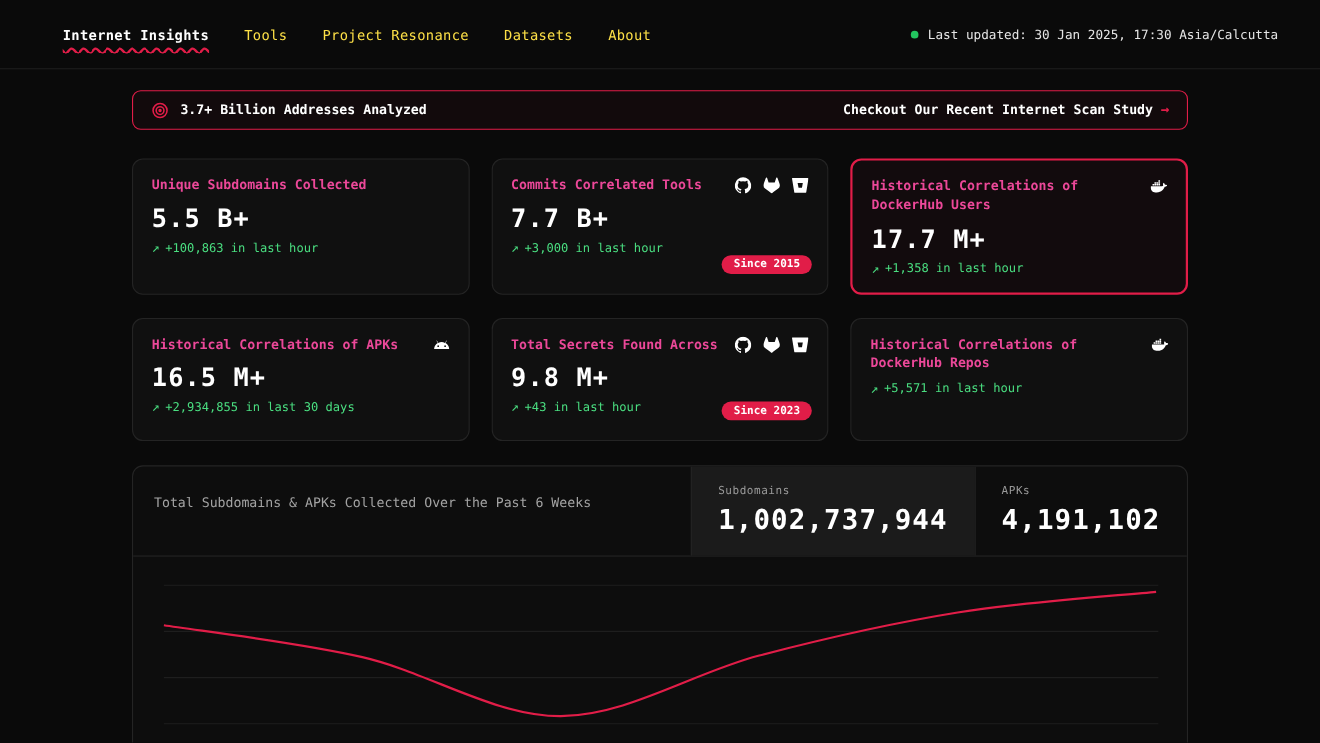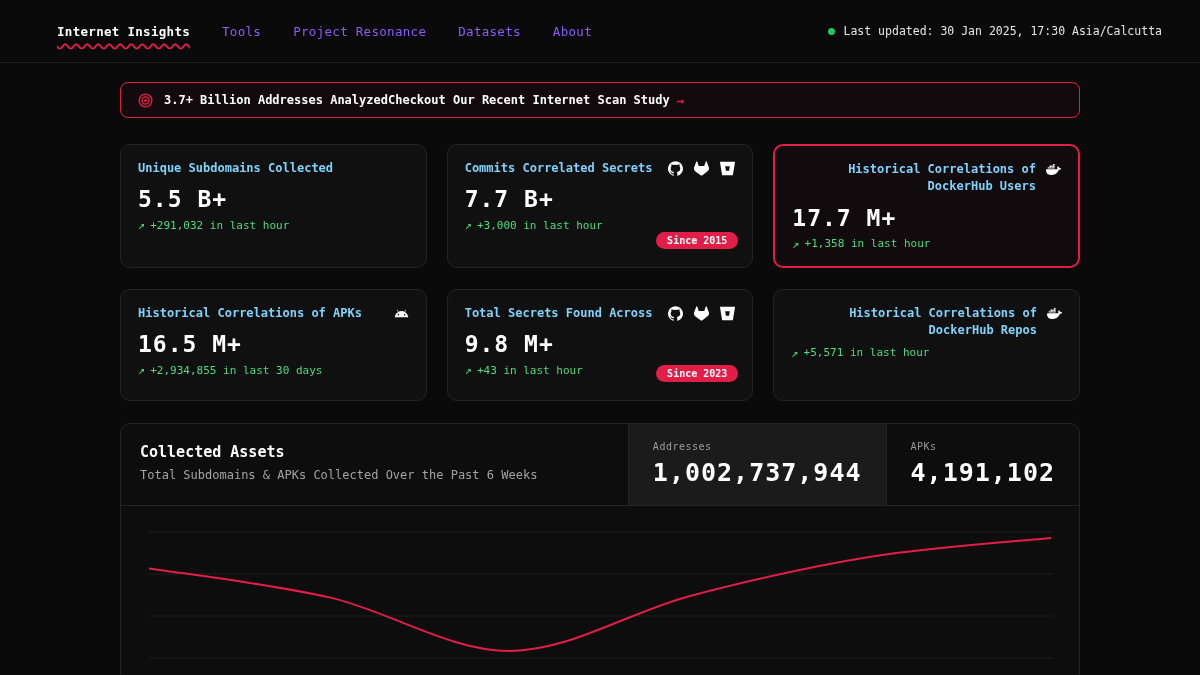--- a/index.html
+++ b/index.html
@@ -9,52 +9,52 @@
     color:#fff;
     font-family:"DejaVu Sans Mono","Liberation Mono",monospace;
   }
   
   .nav {
     height:63px; display:flex; align-items:center; justify-content:space-between;
     padding:0 38px 0 57px; border-bottom:1px solid #1e1e1e; background:#0a0a0a;
   }
   .nav-left { display:flex; gap:32px; }
   .nav-item {
-    font-size:12.5px; color:#8b5cf6; cursor:pointer; text-decoration:none; letter-spacing:.3px;
+    font-size:12.5px; color:#fde047; cursor:pointer; text-decoration:none; letter-spacing:.3px;
   }
   .nav-item.active {
     color:#fff; font-weight:bold;
     text-decoration:underline wavy var(--accent-red,#e11d48);
     text-decoration-thickness:1.5px; text-underline-offset:7px;
   }
   .nav-right { display:flex; align-items:center; gap:9px; font-size:11.5px; color:#e5e5e5; }
   .status-dot { width:7px; height:7px; border-radius:50%; background:var(--status-green,#22c55e); }
 
   .content { width:960px; margin:19px auto 0; }
 
   
   .banner {
     height:36px; border:1px solid var(--accent-red,#e11d48); border-radius:8px;
-    display:flex; align-items:center; padding:12px 16px;
+    display:flex; align-items:center; justify-content:space-between; padding:12px 16px;
     background:rgba(225,29,72,0.04);
   }
   .banner-left { display:flex; align-items:center; gap:10px; font-size:12px; font-weight:bold; }
   .banner-left svg { width:17px; height:17px; }
   .banner-link { display:flex; align-items:center; gap:7px; font-size:12px; font-weight:bold; cursor:pointer; color:#fff; }
   .banner-arrow { color:var(--accent-red,#e11d48); font-size:13px; }
 
   
   .cards { margin-top:26px; display:grid; grid-template-columns:repeat(3,1fr); gap:21px 20px; }
   .card {
     background:#101010; border:1px solid #242424; border-radius:10px;
     padding:15px 17px; position:relative; min-height:112px;
   }
   .card.highlight { border:2px solid var(--accent-red,#e11d48); background:#120b0d; }
   .card-top { display:flex; justify-content:space-between; align-items:flex-start; gap:10px; }
-  .card-title { font-size:12px; font-weight:bold; color:#7dd3fc; line-height:1.45;text-align:right; }
+  .card-title { font-size:12px; font-weight:bold; color:#ec4899; line-height:1.45; }
   .card-icons { display:flex; gap:11px; flex-shrink:0; padding-top:1px; }
   .card-icons svg { width:15px; height:15px; fill:#fff; }
   .card-value { margin-top:9px; font-size:23px; font-weight:bold; letter-spacing:1px; color:#fff; }
   .card-delta { margin-top:6px; font-size:11px; color:var(--delta-green,#4ade80); display:flex; align-items:center; gap:5px; }
   .trend-up { font-size:12px; }
   .badge {
     position:absolute; right:14px; bottom:18px;
     background:var(--accent-red,#e11d48); color:#fff; font-size:10px; font-weight:bold;
     padding:3px 11px; border-radius:999px;
   }
@@ -115,27 +115,27 @@
 
   <div class="cards">
 
     <div class="card">
       <div class="card-top">
         <div class="card-title">Unique Subdomains Collected</div>
       </div>
       <div class="card-value">5.5 B+</div>
       <div class="card-delta">
         <span class="trend-up">↗</span>
-        <span>+291,032 in last hour</span>
-      </div>
-    </div>
-
-    <div class="card">
-      <div class="card-top">
-        <div class="card-title">Commits Correlated Secrets</div>
+        <span>+100,863 in last hour</span>
+      </div>
+    </div>
+
+    <div class="card">
+      <div class="card-top">
+        <div class="card-title">Commits Correlated Tools</div>
         <div class="card-icons">
           <svg viewBox="0 0 24 24">
               <path d="M12 .3a12 12 0 0 0-3.8 23.38c.6.12.83-.26.83-.57L9 21.07c-3.34.72-4.04-1.61-4.04-1.61-.55-1.39-1.33-1.76-1.33-1.76-1.09-.74.08-.73.08-.73 1.2.09 1.84 1.24 1.84 1.24 1.07 1.83 2.8 1.3 3.49 1 .1-.78.42-1.31.76-1.61-2.66-.3-5.47-1.33-5.47-5.93 0-1.31.47-2.38 1.24-3.22-.13-.3-.54-1.52.1-3.18 0 0 1-.32 3.3 1.23a11.5 11.5 0 0 1 6 0c2.28-1.55 3.29-1.23 3.29-1.23.65 1.66.24 2.88.12 3.18a4.65 4.65 0 0 1 1.23 3.22c0 4.61-2.8 5.63-5.48 5.92.43.37.81 1.1.81 2.22l-.01 3.29c0 .32.21.7.82.58A12 12 0 0 0 12 .3"></path>
             </svg>
           <svg viewBox="0 0 24 24">
               <path d="m23.6 9.59-.03-.09-3.27-8.52a.85.85 0 0 0-1.62.09l-2.2 6.75H7.53L5.32 1.07a.85.85 0 0 0-1.62-.09L.43 9.5l-.03.09a6.07 6.07 0 0 0 2.01 7.01l.01.01 4.98 3.73 2.47 1.87 1.5 1.13a1 1 0 0 0 1.22 0l1.5-1.13 2.46-1.87 5.01-3.75a6.07 6.07 0 0 0 2.01-7z"></path>
             </svg>
           <svg viewBox="0 0 24 24">
               <path d="M.78 1.21a.77.77 0 0 0-.77.9l3.27 19.8c.08.5.51.87 1.02.87h15.65a.77.77 0 0 0 .77-.65L24 2.11a.77.77 0 0 0-.77-.9zM14.52 15.53H9.52L8.17 8.47h7.56z"></path>
             </svg>
@@ -217,26 +217,25 @@
         <span class="trend-up">↗</span>
         <span>+5,571 in last hour</span>
       </div>
     </div>
 
   </div>
 
   <section class="chart-card">
     <div class="chart-header">
       <div class="chart-titles">
-        <div class="chart-title">Collected Assets</div>
         <div class="chart-subtitle">Total Subdomains &amp; APKs Collected Over the Past 6 Weeks</div>
       </div>
       <div class="chart-tabs">
         <div class="tab active">
-          <span class="tab-label">Addresses</span>
+          <span class="tab-label">Subdomains</span>
           <span class="tab-value">1,002,737,944</span>
         </div>
         <div class="tab">
           <span class="tab-label">APKs</span>
           <span class="tab-value">4,191,102</span>
         </div>
       </div>
     </div>
     <div class="chart-body">
       <svg id="chart-svg" viewBox="0 0 958 226" preserveAspectRatio="none">

